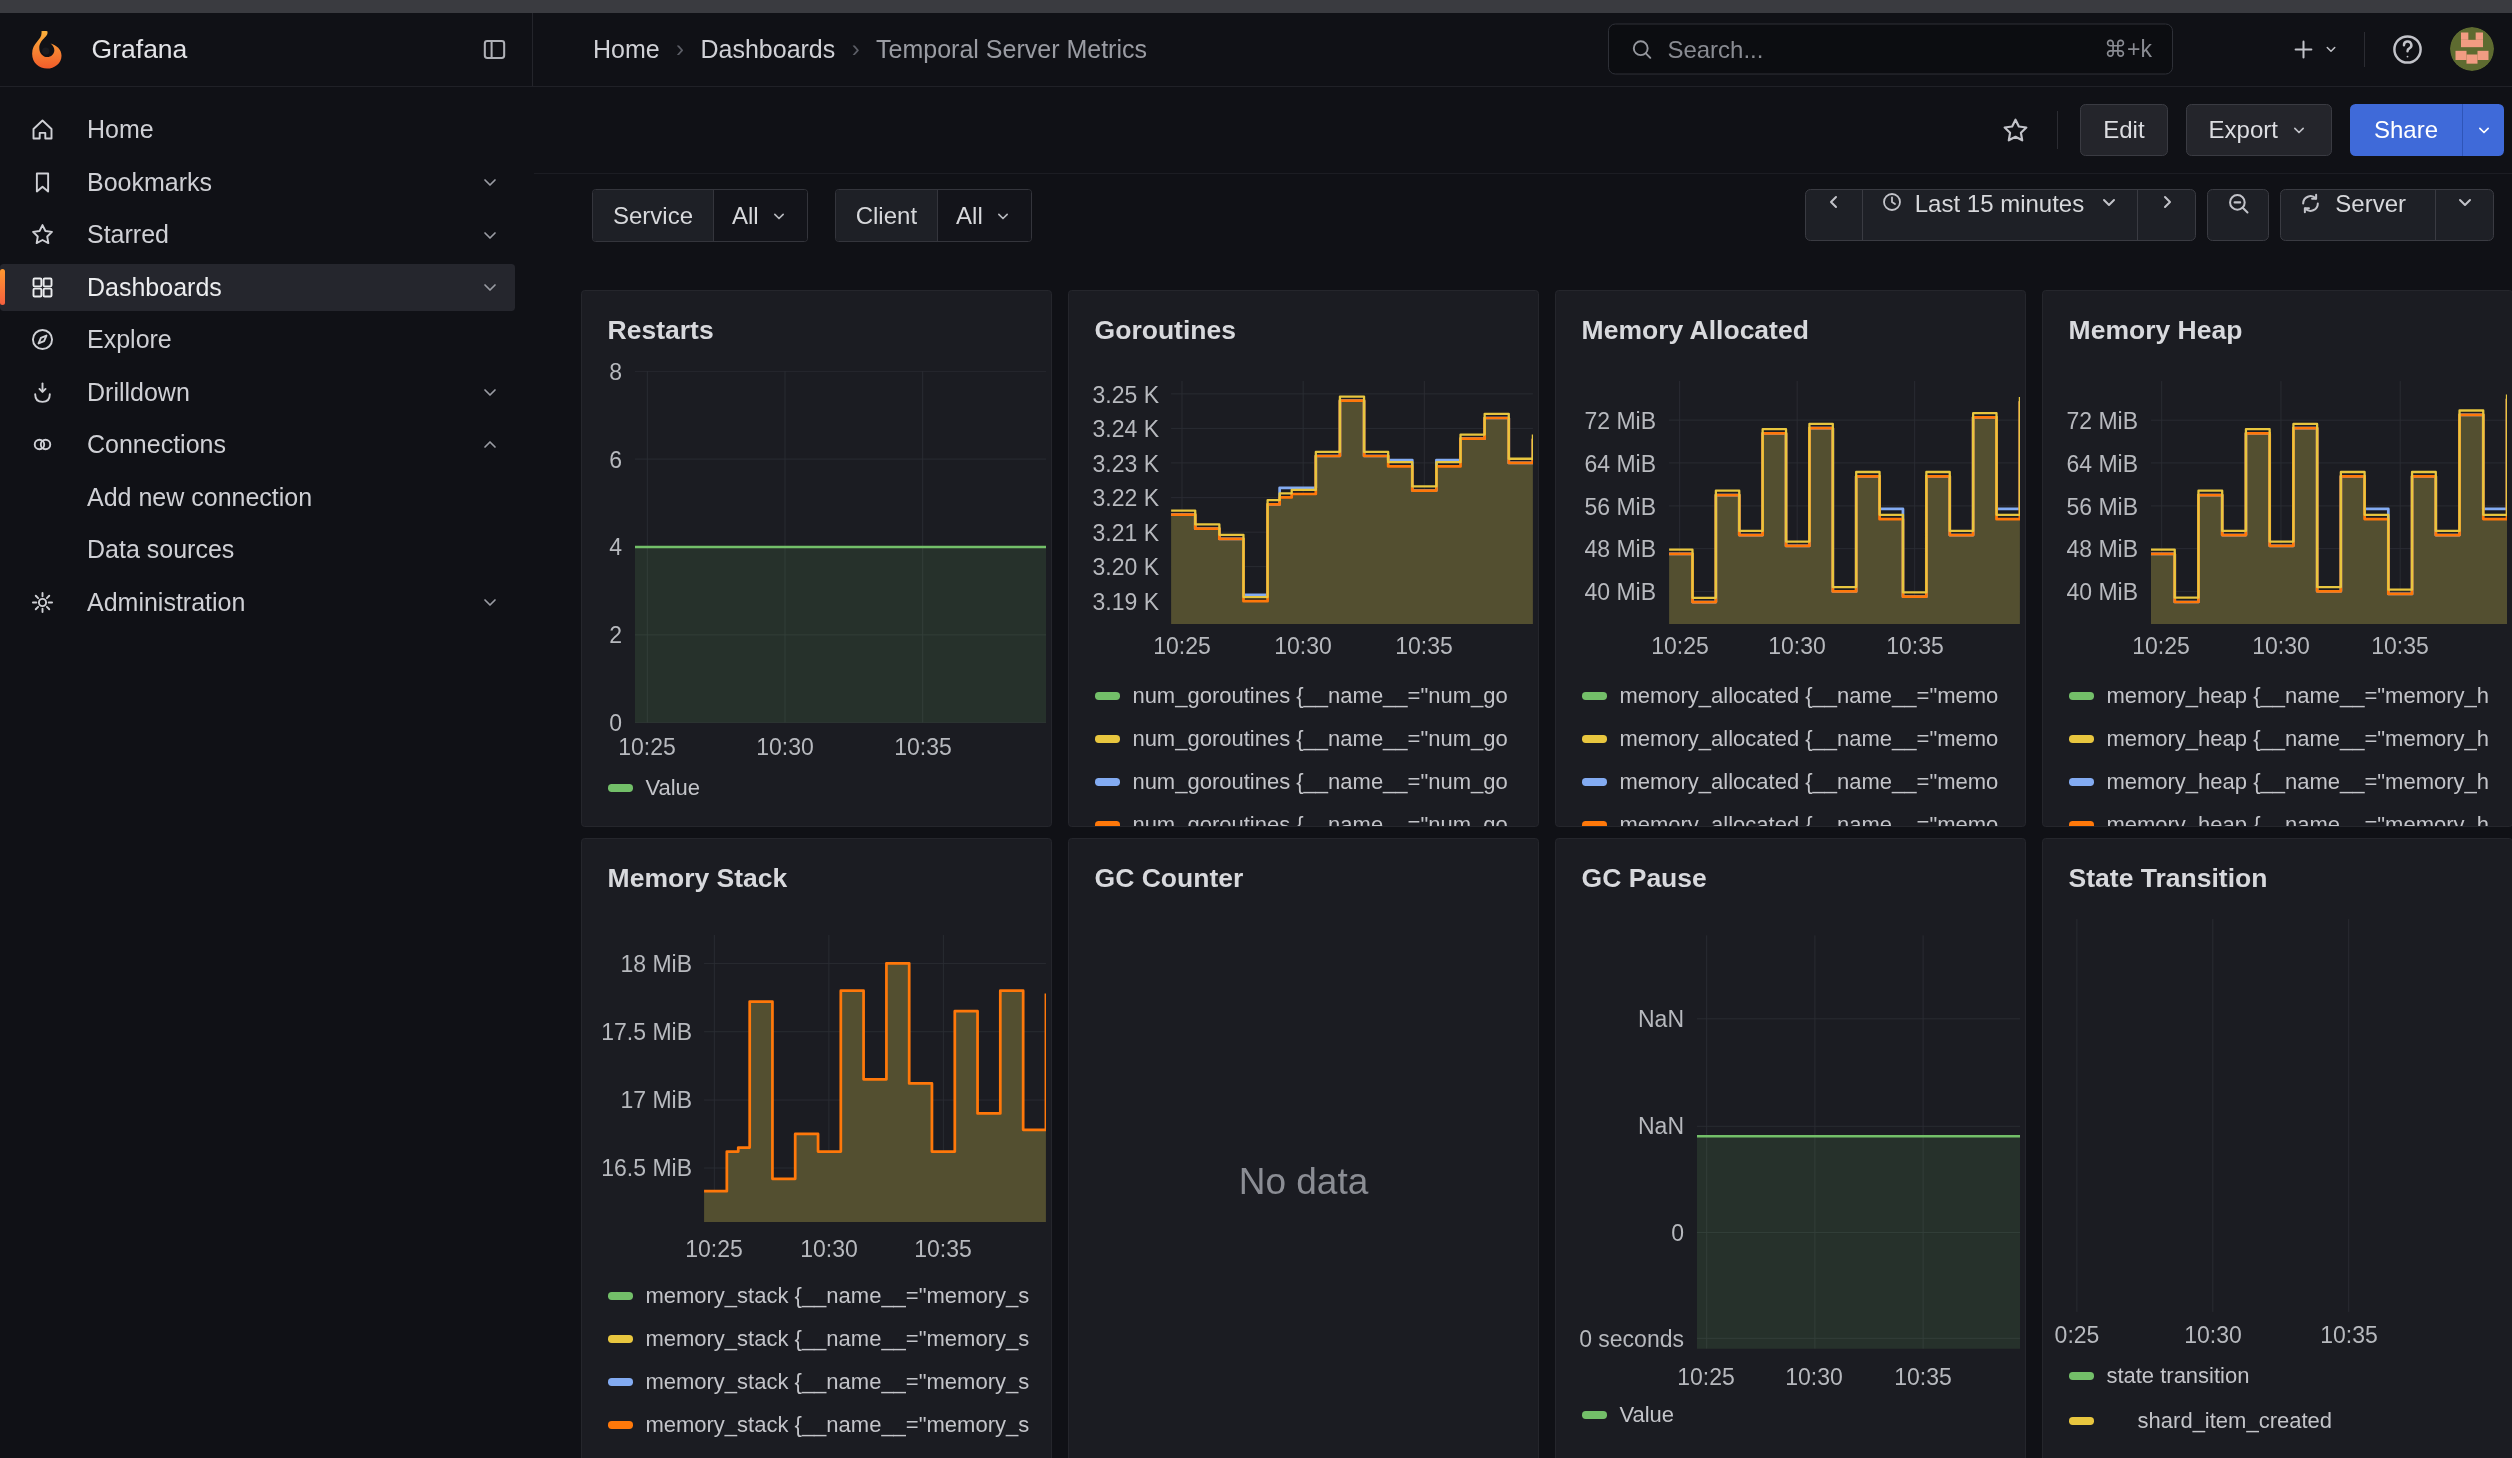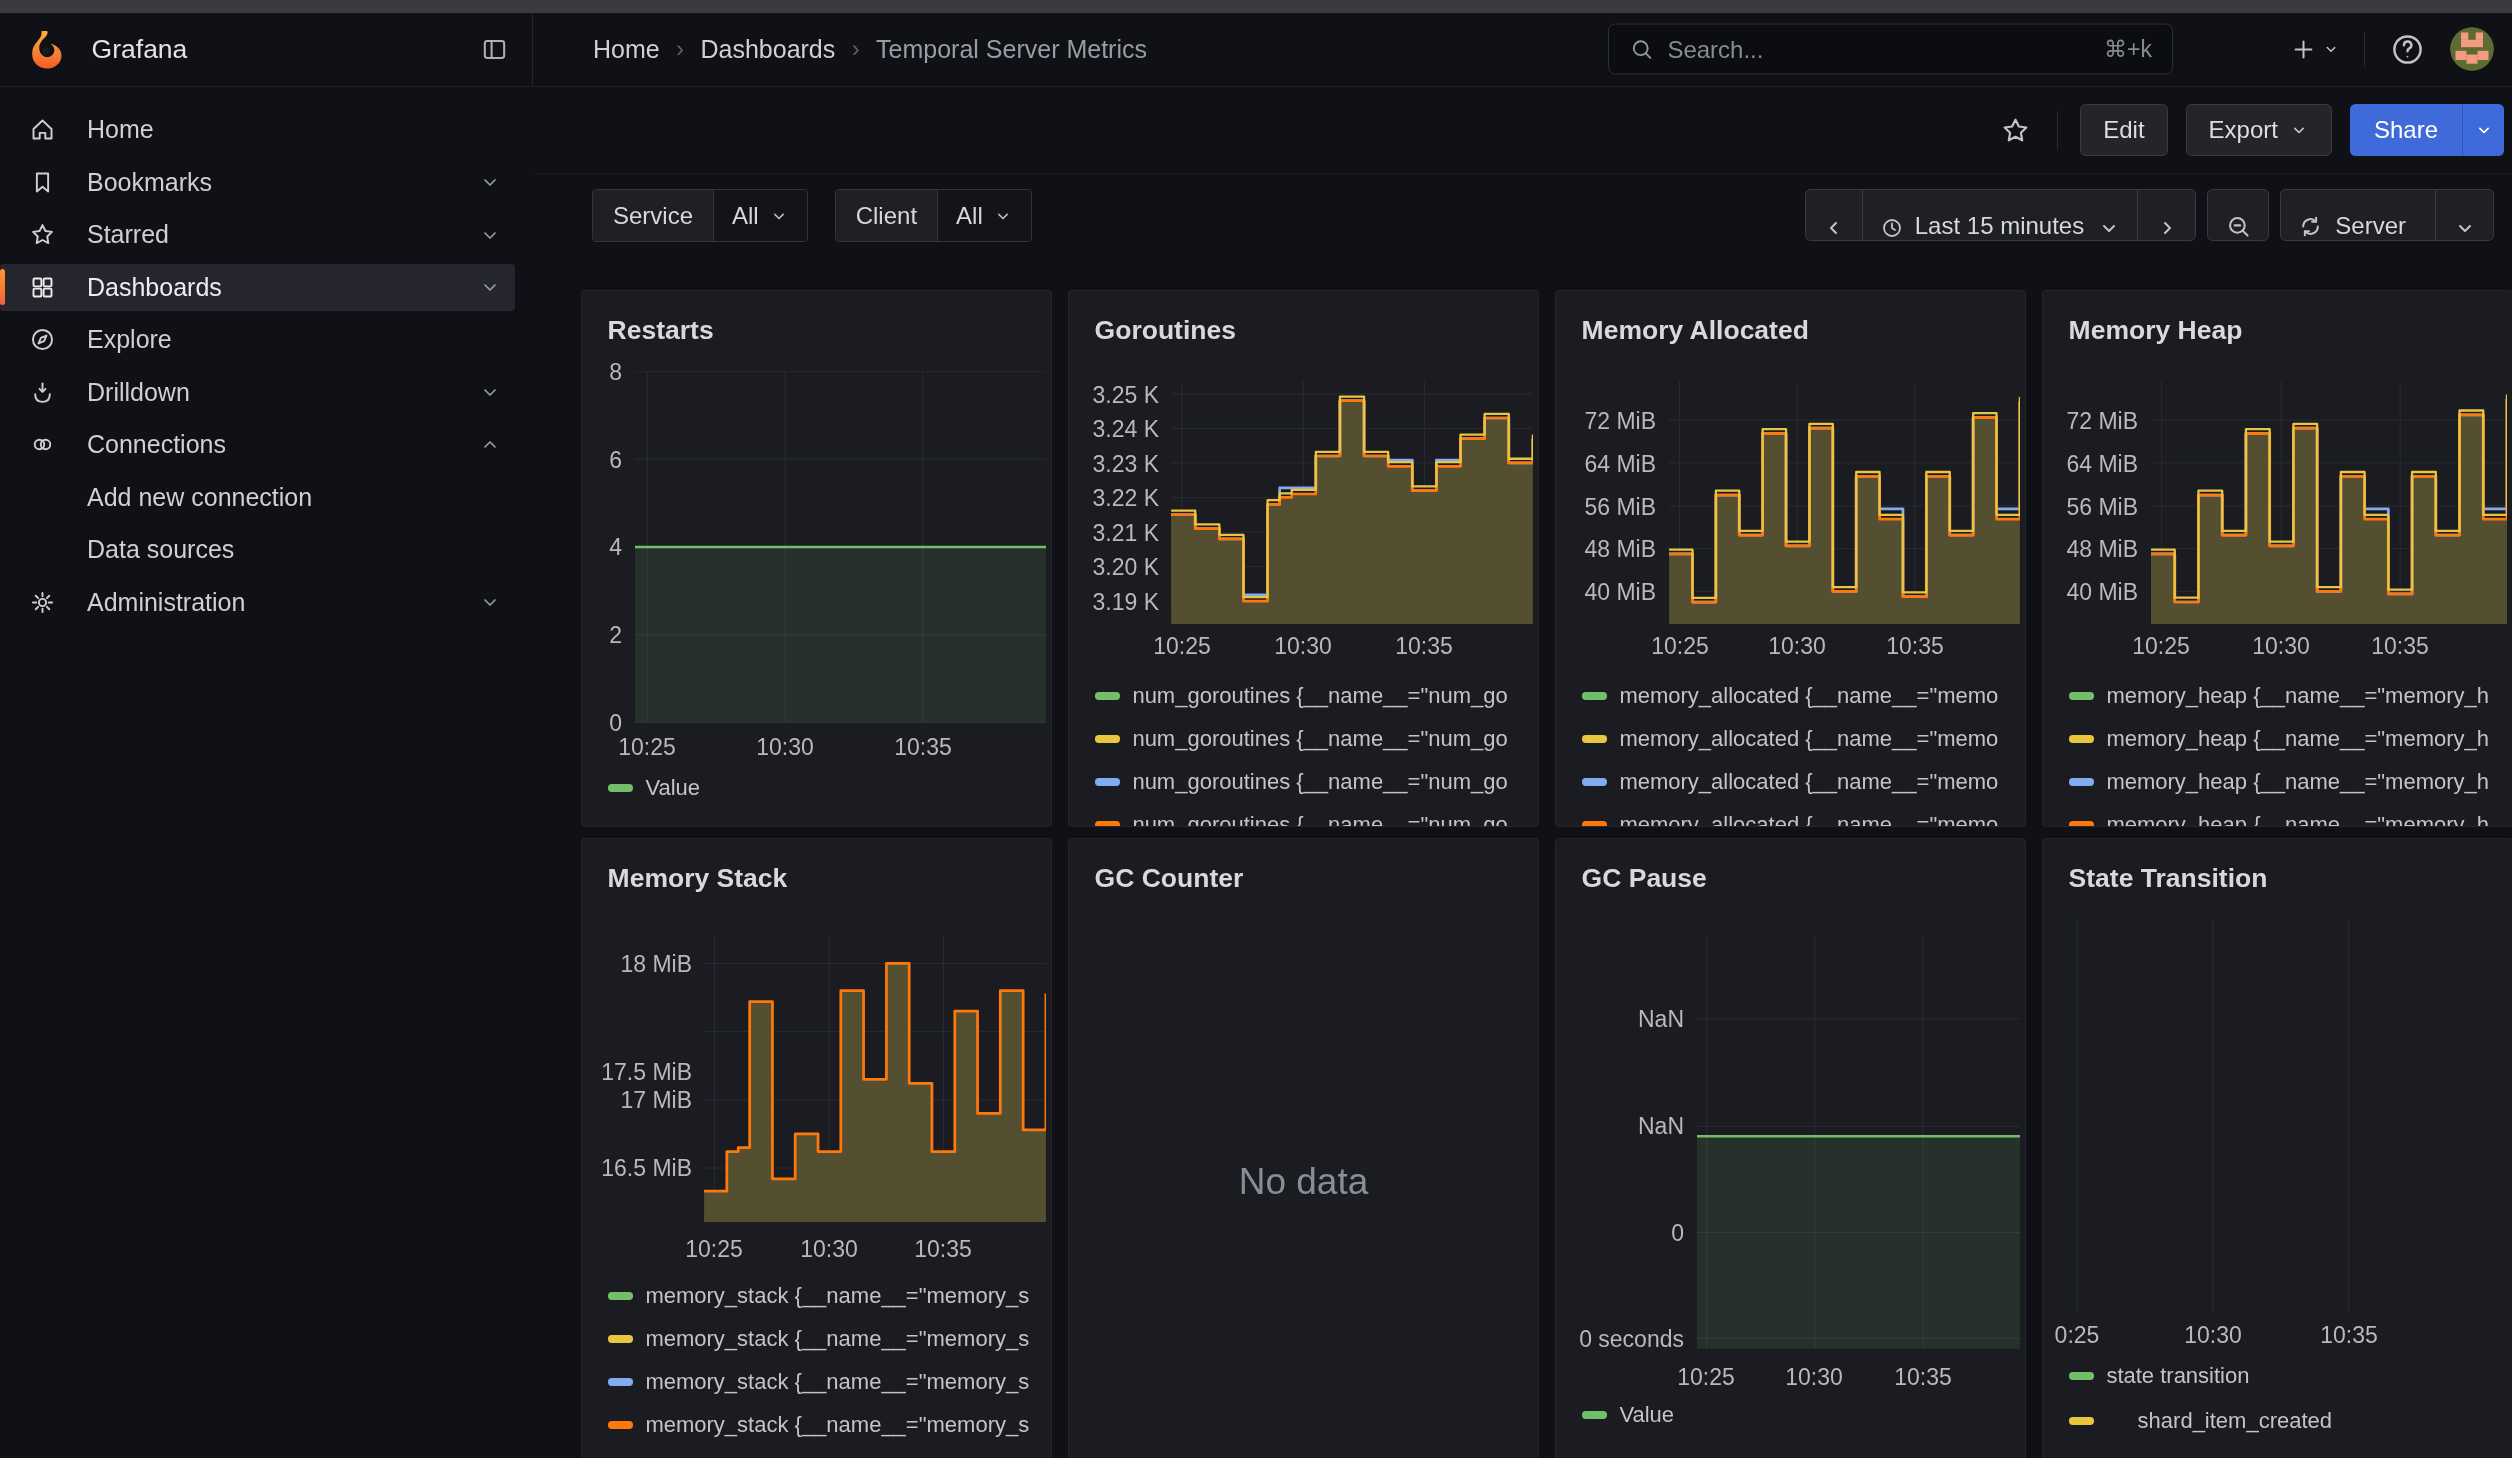--- a/index.html
+++ b/index.html
@@ -51,21 +51,21 @@
   .side-item.child .side-label { margin-left:69px; }
   .side-chev { position:absolute; right:12.8px; width:24px; height:24px; color:#9a9ca3; }
   
   .filters { position:absolute; left:564px; top:189px; display:flex; gap:27px;margin-left:28px; }
   .pill { display:flex; height:53px; border:0.9px solid #34353c; border-radius:3.7px; overflow:hidden; cursor:pointer; }
   .pill-label { background:#1e2026; display:flex; align-items:center; padding:0 20px; font-size:24px; color:#d7d8db; border-right:0.9px solid #34353c; }
   .pill-value { background:#13141a; display:flex; align-items:center; padding:0 18px; font-size:24px; font-weight:500; color:#d7d8db; gap:10px; }
   .pill-value .caret { width:20px; height:20px; color:#b7b9be; }
   .timebar { position:absolute; right:18px; top:189px; display:flex; align-items:center; gap:11px; }
   .seg-group { display:flex; height:52px; border:0.9px solid #3a3b42; border-radius:5.5px; background:#1e2026; overflow:hidden; }
-  .seg { display:flex; align-items:flex-end; justify-content:center; color:#d7d8db; cursor:pointer; border-right:0.9px solid #3a3b42; padding:0 16.4px; }
+  .seg { display:flex; align-items:flex-start; justify-content:center; color:#d7d8db; cursor:pointer; border-right:0.9px solid #3a3b42; padding:0 16.4px; }
   .seg:last-child { border-right:none; }
   .seg .ic { width:24px; height:24px; color:#c2c3c9; }
   .seg .big { width:27px; height:27px; }
   .seg-label { font-size:24px; margin:0 12.8px 0 11px; white-space:nowrap; }
   
   .grid { position:absolute; left:581px; top:290px; width:1949px; height:1214px; }
   .panel { position:absolute; width:471px; background:#1b1c22; border:0.9px solid #25262c; border-radius:3.7px; overflow:hidden; }
   .panel-title { position:absolute; left:25.6px; top:24px; font-size:26.5px; font-weight:600; color:#d8d9dd; cursor:pointer; white-space:nowrap; }
   .nodata { position:absolute; left:0; top:322px; width:100%; text-align:center; font-size:37px; color:#8b8d94; }
   .ytick { position:absolute; font-size:23px; color:#b7b9be; text-align:right; white-space:nowrap; }
@@ -496,21 +496,21 @@
         <line x1="0" y1="105.81800000000001" x2="374" y2="105.81800000000001" stroke="#2b2d34" stroke-width="1"></line>
         <line x1="0" y1="180.54999999999998" x2="374" y2="180.54999999999998" stroke="#2b2d34" stroke-width="1"></line>
         <line x1="0" y1="254.96800000000002" x2="374" y2="254.96800000000002" stroke="#2b2d34" stroke-width="1"></line>
         <line x1="11.219999999999999" y1="0" x2="11.219999999999999" y2="314" stroke="#2b2d34" stroke-width="1"></line>
         <line x1="136.51" y1="0" x2="136.51" y2="314" stroke="#2b2d34" stroke-width="1"></line>
         <line x1="261.8" y1="0" x2="261.8" y2="314" stroke="#2b2d34" stroke-width="1"></line>
         <path d="M0.0,280.3L12.5,280.3L12.5,280.3L24.9,280.3L24.9,237.0L37.4,237.0L37.4,232.5L49.9,232.5L49.9,72.8L62.3,72.8L62.3,72.8L74.8,72.8L74.8,266.8L87.3,266.8L87.3,266.8L99.7,266.8L99.7,217.6L112.2,217.6L112.2,217.6L124.7,217.6L124.7,237.0L137.1,237.0L137.1,237.0L149.6,237.0L149.6,60.9L162.1,60.9L162.1,60.9L174.5,60.9L174.5,157.9L187.0,157.9L187.0,157.9L199.5,157.9L199.5,31.0L211.9,31.0L211.9,31.0L224.4,31.0L224.4,162.4L236.9,162.4L236.9,162.4L249.3,162.4L249.3,237.0L261.8,237.0L261.8,237.0L274.3,237.0L274.3,83.3L286.7,83.3L286.7,83.3L299.2,83.3L299.2,195.2L311.7,195.2L311.7,195.2L324.1,195.2L324.1,60.9L336.6,60.9L336.6,60.9L349.1,60.9L349.1,213.1L361.5,213.1L361.5,213.1L374.0,213.1L374.0,63.9L374,314L0,314Z" fill="#534f30"></path>
         <polyline points="0.0,280.3 12.5,280.3 12.5,280.3 24.9,280.3 24.9,237.0 37.4,237.0 37.4,232.5 49.9,232.5 49.9,72.8 62.3,72.8 62.3,72.8 74.8,72.8 74.8,266.8 87.3,266.8 87.3,266.8 99.7,266.8 99.7,217.6 112.2,217.6 112.2,217.6 124.7,217.6 124.7,237.0 137.1,237.0 137.1,237.0 149.6,237.0 149.6,60.9 162.1,60.9 162.1,60.9 174.5,60.9 174.5,157.9 187.0,157.9 187.0,157.9 199.5,157.9 199.5,31.0 211.9,31.0 211.9,31.0 224.4,31.0 224.4,162.4 236.9,162.4 236.9,162.4 249.3,162.4 249.3,237.0 261.8,237.0 261.8,237.0 274.3,237.0 274.3,83.3 286.7,83.3 286.7,83.3 299.2,83.3 299.2,195.2 311.7,195.2 311.7,195.2 324.1,195.2 324.1,60.9 336.6,60.9 336.6,60.9 349.1,60.9 349.1,213.1 361.5,213.1 361.5,213.1 374.0,213.1 374.0,63.9" fill="none" stroke="#ff780a" stroke-width="3" stroke-linejoin="round"></polyline>
       </svg>
       <div class="ytick" style="left: 0px; width: 110px; top: 112px;">18 MiB</div>
-      <div class="ytick" style="left: 0px; width: 110px; top: 180px; margin-top: 40px;">17.5 MiB</div>
+      <div class="ytick" style="left: 0px; width: 110px; top: 180px;">17.5 MiB</div>
       <div class="ytick" style="left: 0px; width: 110px; top: 248px;">17 MiB</div>
       <div class="ytick" style="left: 0px; width: 110px; top: 316px;">16.5 MiB</div>
       <div class="xtick" style="left: 82px; top: 397px;">10:25</div>
       <div class="xtick" style="left: 197px; top: 397px;">10:30</div>
       <div class="xtick" style="left: 311px; top: 397px;">10:35</div>
       <div class="legend-row" style="top: 445px;">
         <span class="swatch" style="background: rgb(115, 191, 105);"></span>
         <span class="legend-label">memory_stack {__name__="memory_s</span>
       </div>
       <div class="legend-row" style="top: 488px;">

